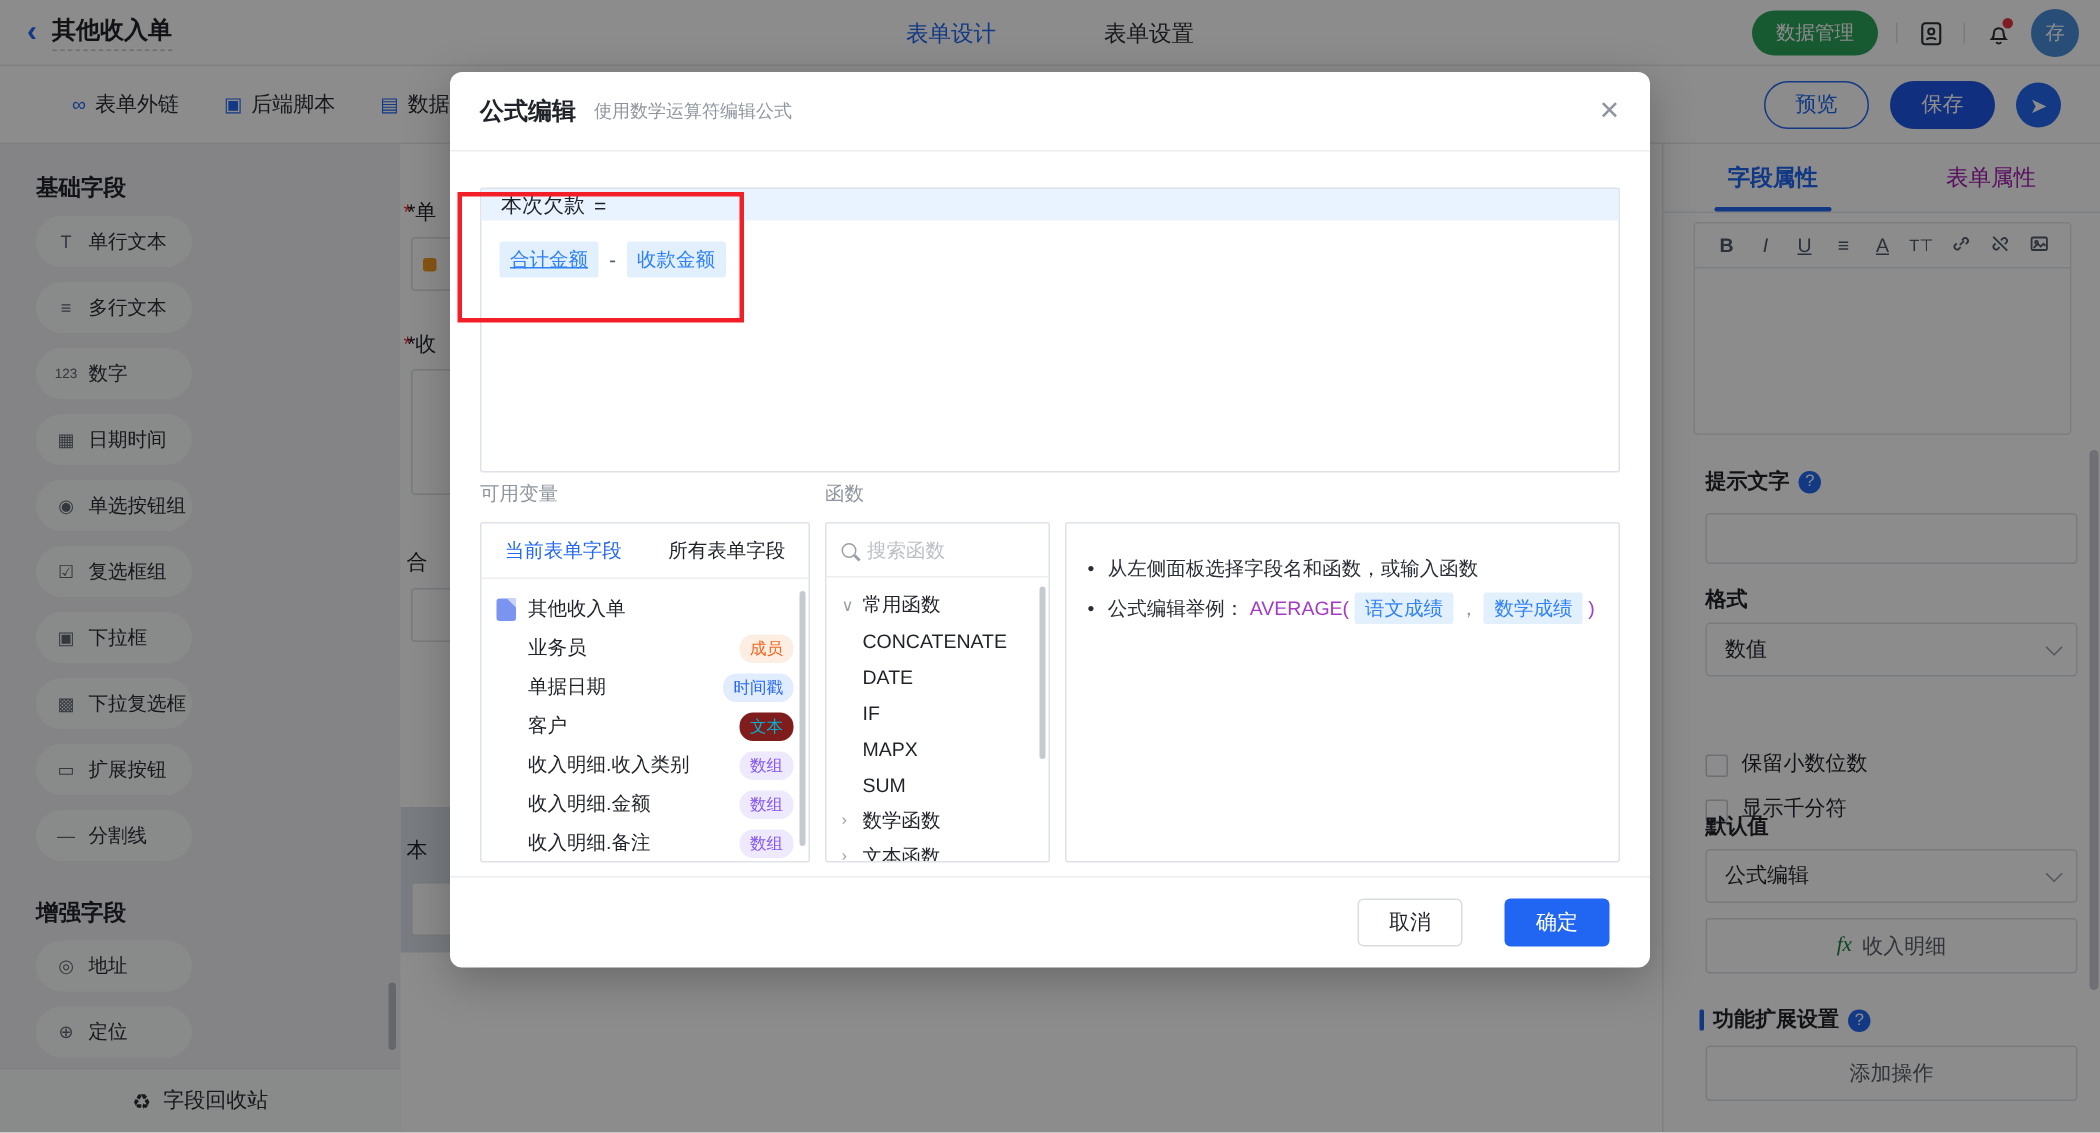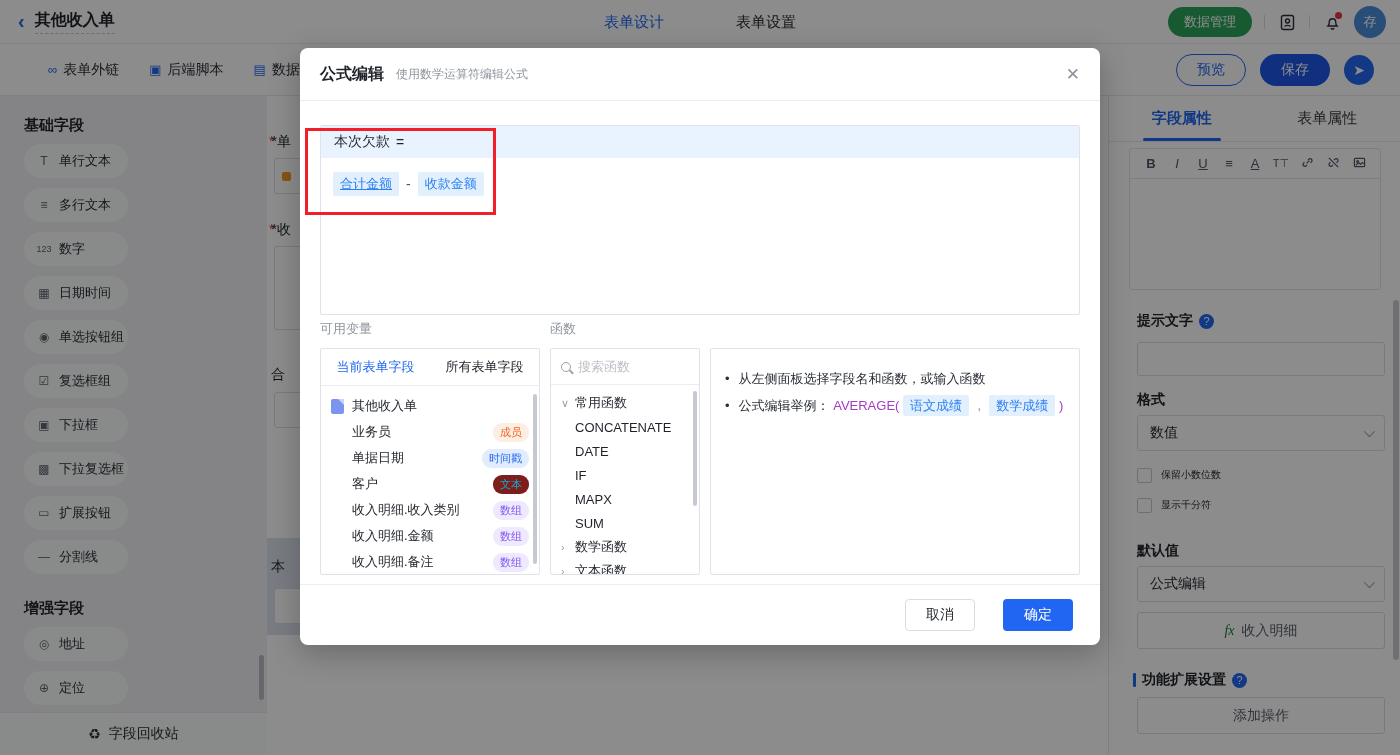--- a/index.html
+++ b/index.html
@@ -53,57 +53,57 @@
   .canvas { position:absolute; left:267px; top:96px; right:292px; bottom:0; background:#fff; }
   .cv-label { position:absolute; font-size:14px; color:#1f2329; }
   .cv-star { color:#e5353e; margin-right:1px; }
   .cv-box { position:absolute; background:#fff; border:1px solid #dcdfe5; border-radius:3px; }
   .cv-select-row { position:absolute; left:0; width:40px; background:#dde3ee; }
   .cv-orange { position:absolute; width:9px; height:9px; background:#f59a23; border-radius:2px; }
 
   
   .rightbar { position:absolute; right:0; top:96px; width:292px; bottom:0; background:#fff; border-left:1px solid #e6e8eb; }
   .rb-tabs { display:flex; height:46px; border-bottom:1px solid #e8eaed; }
-  .rb-tab { flex:1; display:flex; align-items:center; justify-content:center; font-size:15px; color:#404040;
+  .rb-tab { flex:1; display:flex; align-items:center; justify-content:center; font-size:15px; color:#a21caf;
             cursor:pointer; position:relative; }
   .rb-tab.active { color:#2066f2; font-weight:bold; }
   .rb-tab.active::after { content:""; position:absolute; bottom:0; left:50%; transform:translateX(-50%);
                           width:78px; height:3px; background:#2066f2; border-radius:2px; }
   .rt-box { position:absolute; left:20px; width:252px; border:1px solid #e3e5e9; border-radius:3px; background:#fff; }
   .rt-toolbar { height:30px; border-bottom:1px solid #e3e5e9; display:flex; align-items:center;
                 padding:0 8px; gap:0; }
   .rt-ic { flex:1; text-align:center; font-size:13px; color:#4e5969; cursor:pointer; }
   .rb-label { position:absolute; left:28px; font-size:14px; font-weight:bold; color:#1f2329; display:flex; align-items:center; gap:6px; }
   .help-q { width:15px; height:15px; border-radius:50%; background:#2468f2; color:#fff; font-size:11px;
             display:inline-flex; align-items:center; justify-content:center; font-weight:normal; }
   .rb-input { position:absolute; left:28px; width:248px; height:34px; border:1px solid #dcdfe5; border-radius:3px; background:#fff; }
   .rb-select { position:absolute; left:28px; width:248px; height:36px; border:1px solid #dcdfe5; border-radius:3px;
                background:#fff; display:flex; align-items:center; padding:0 12px; font-size:14px; color:#1f2329; cursor:pointer; }
   .chev { margin-left:auto; width:8px; height:8px; border-right:1.5px solid #9aa0a8; border-bottom:1.5px solid #9aa0a8;
           transform:rotate(45deg) translateY(-2px); }
-  .rb-check { position:absolute; left:28px; display:flex; align-items:flex-start; gap:9px; font-size:10px; color:#1f2329; cursor:pointer; }
+  .rb-check { position:absolute; left:28px; display:flex; align-items:flex-end; gap:9px; font-size:14px; color:#1f2329; cursor:pointer;margin-top:32px; }
   .cbox { width:15px; height:15px; border:1px solid #c6cad1; border-radius:2px; background:#fff; }
   .rb-btn { position:absolute; left:28px; width:248px; height:37px; border:1px solid #dadde2; border-radius:3px;
             background:#fff; display:flex; align-items:center; justify-content:center; gap:7px;
             font-size:14px; color:#595f69; cursor:pointer; }
   .fx { font-family:Liberation Serif, serif; font-style:italic; color:#15803d; }
   .sec-bar { width:3px; height:14px; background:#2066f2; border-radius:1px; }
   .rb-scroll { position:absolute; right:1px; top:204px; width:6px; height:360px; border-radius:3px; background:#c9ccd1; }
 
   
   .overlay { position:absolute; inset:0; background:rgba(0,0,0,0.45); z-index:10; }
   .modal { position:absolute; left:300px; top:48px; width:800px; height:597px; background:#fff;
            border-radius:8px; z-index:20; box-shadow:0 8px 30px rgba(0,0,0,0.25); }
   .m-header { height:53px; border-bottom:1px solid #ebedf0; display:flex; align-items:center; padding:0 20px; }
   .m-title { font-size:16px; font-weight:bold; }
   .m-sub { font-size:12px; color:#8f959e; margin-left:12px; }
   .m-close { margin-left:auto; font-size:17px; color:#8f959e; cursor:pointer; }
   .formula-box { position:absolute; left:20px; top:77px; width:760px; height:190px;
                  border:1px solid #dfe2e8; border-radius:2px; overflow:hidden; }
-  .formula-head { height:32px; background:#e9f3ff; display:flex; align-items:center; padding:0 13px;
+  .formula-head { height:21px; background:#e9f3ff; display:flex; align-items:center; padding:0 13px;
                   font-size:14px; color:#1f2329; gap:6px; }
   .formula-body { padding:14px 12px; display:flex; align-items:center; gap:7px; }
   .token { background:#e2effd; color:#2f81f5; font-size:13px; padding:3px 7px; border-radius:2px; cursor:pointer; }
   .token.u { text-decoration:underline; }
   .op { color:#4e5969; font-size:14px; }
   .m-label { position:absolute; font-size:13px; color:#8f959e; }
   .panel { position:absolute; border:1px solid #dfe2e8; border-radius:2px; background:#fff; overflow:hidden; }
   .var-tabs { height:37px; display:flex; border-bottom:1px solid #ebedf0; }
   .var-tab { flex:1; display:flex; align-items:center; justify-content:center; font-size:13px; color:#1f2329; cursor:pointer; }
   .var-tab.active { color:#2468f2; }

